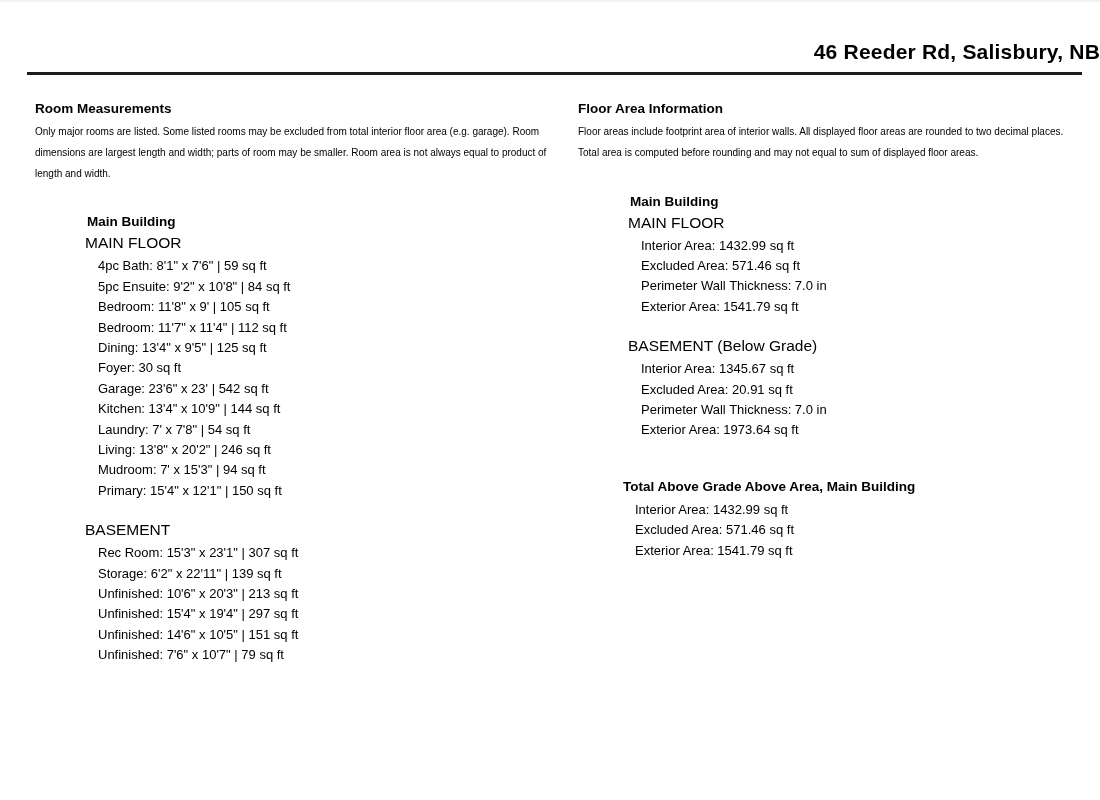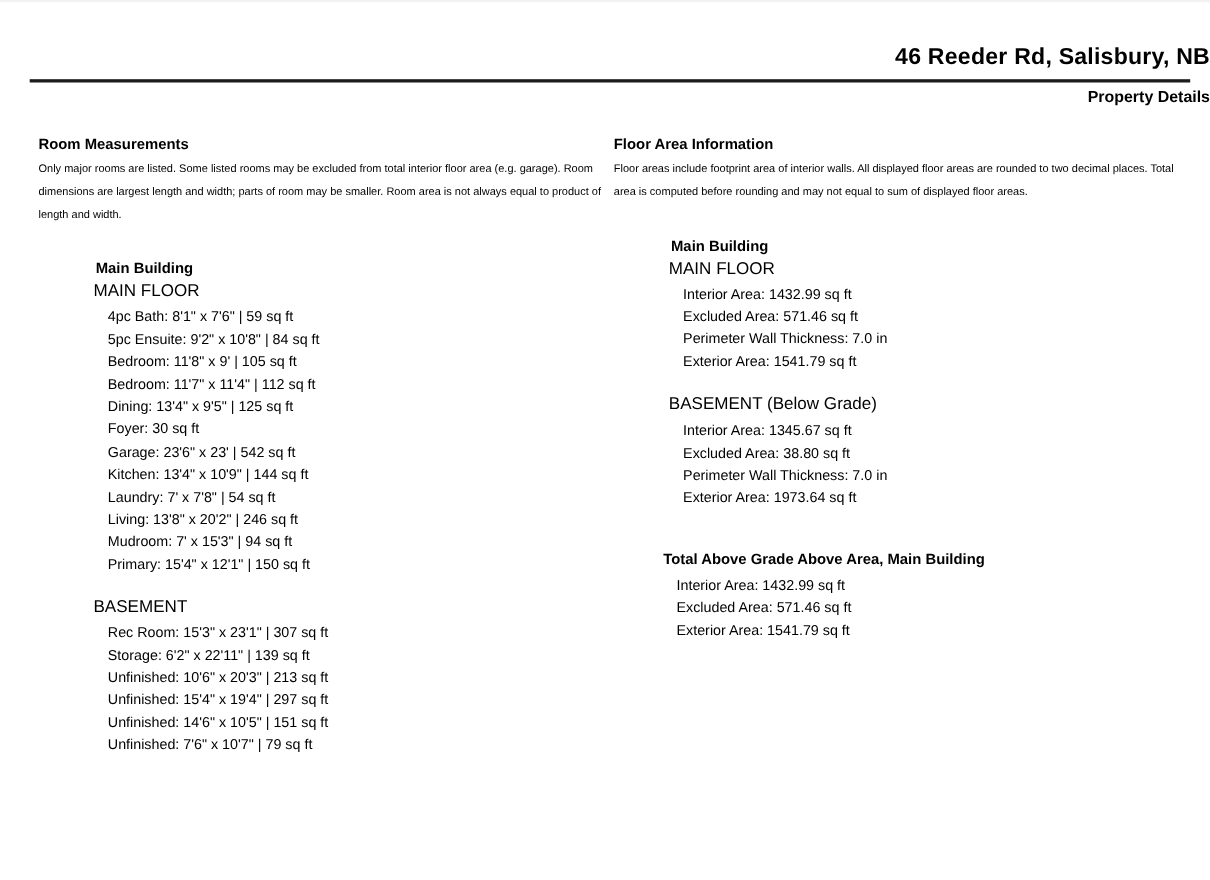--- a/index.html
+++ b/index.html
@@ -27,21 +27,21 @@
   }
   .page-subtitle {
     margin-top: 6px;
     font-size: 14.5px;
     font-weight: bold;
     line-height: 16px;
   }
   .columns {
     display: flex;
     padding: 25px 18px 0 35px;
-    gap: 8px;
+    gap: 28px;
   }
   .col-left  { width: 515px; flex: 0 0 auto; }
   .col-right { flex: 1 1 auto; }
   .section-heading {
     font-size: 13.5px;
     font-weight: bold;
     line-height: 17px;
     margin-bottom: 5px;
   }
   .section-description {
@@ -79,21 +79,20 @@
   .totals-group ul.line-list { padding-left: 12px; }
 </style>
 </head>
 <body>
 
 <div class="page">
 
   <header class="page-header">
     <div class="page-title">46 Reeder Rd, Salisbury, NB</div>
     <div class="title-divider"></div>
-    <div class="page-subtitle">Property Details</div>
   </header>
 
   <div class="columns">
 
     <section class="col-left">
       <div class="section-heading">Room Measurements</div>
       <p class="section-description">Only major rooms are listed. Some listed rooms may be excluded from total interior floor area (e.g. garage). Room dimensions are largest length and width; parts of room may be smaller. Room area is not always equal to product of length and width.</p>
 
       <div class="building-group">
         <div class="building-name">Main Building</div>
@@ -168,21 +167,21 @@
               <li>Exterior Area: 1541.79 sq ft</li>
             </ul>
         </div>
 
         <div class="floor-block">
           <div class="floor-name">BASEMENT (Below Grade)</div>
           <ul class="line-list">
 
               <li>Interior Area: 1345.67 sq ft</li>
 
-              <li>Excluded Area: 38.80 sq ft</li>
+              <li>Excluded Area: 20.91 sq ft</li>
 
               <li>Perimeter Wall Thickness: 7.0 in</li>
 
               <li>Exterior Area: 1973.64 sq ft</li>
             </ul>
         </div>
       </div>
 
       <div class="totals-group">
         <div class="totals-heading">Total Above Grade Above Area, Main Building</div>

